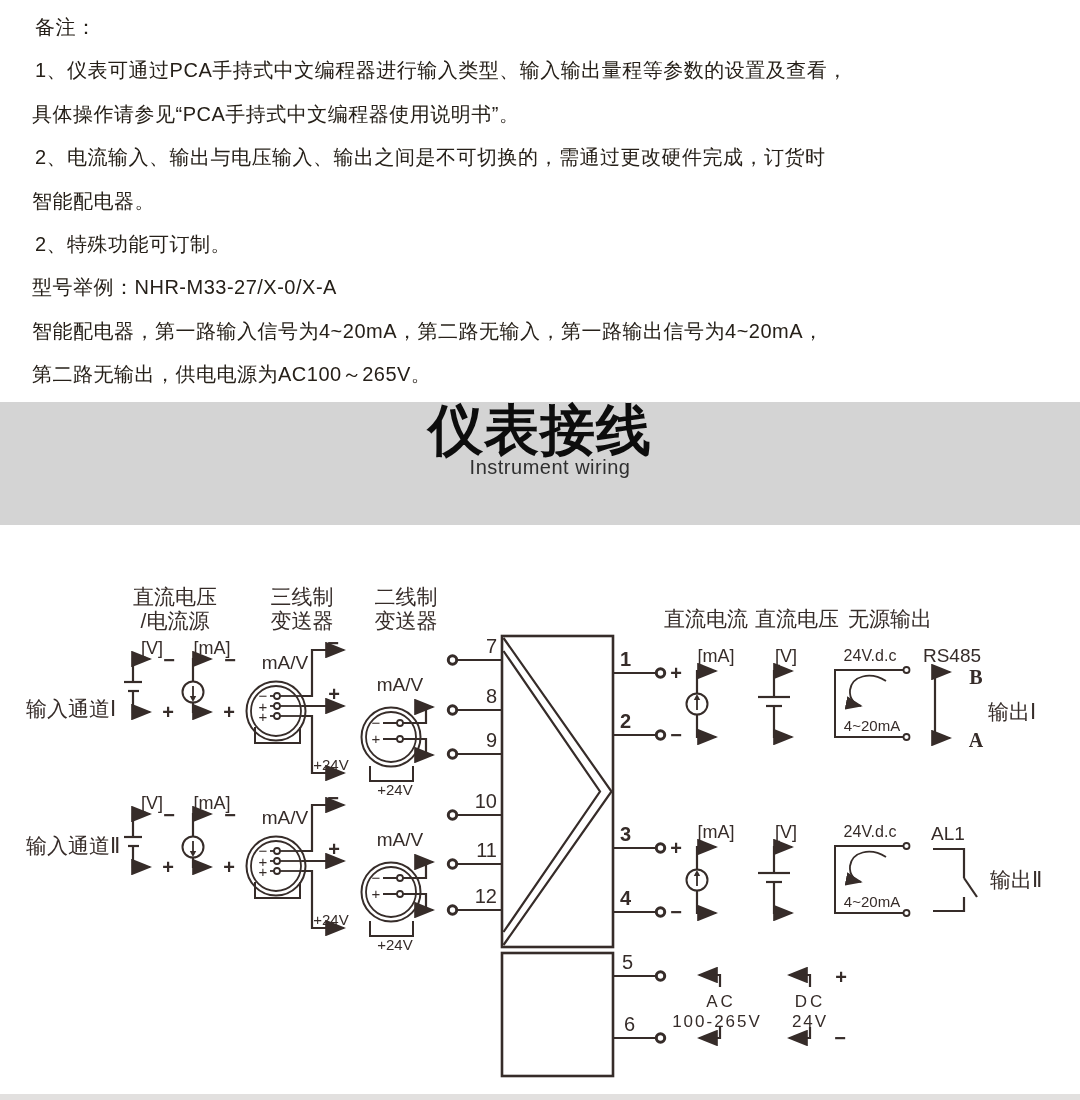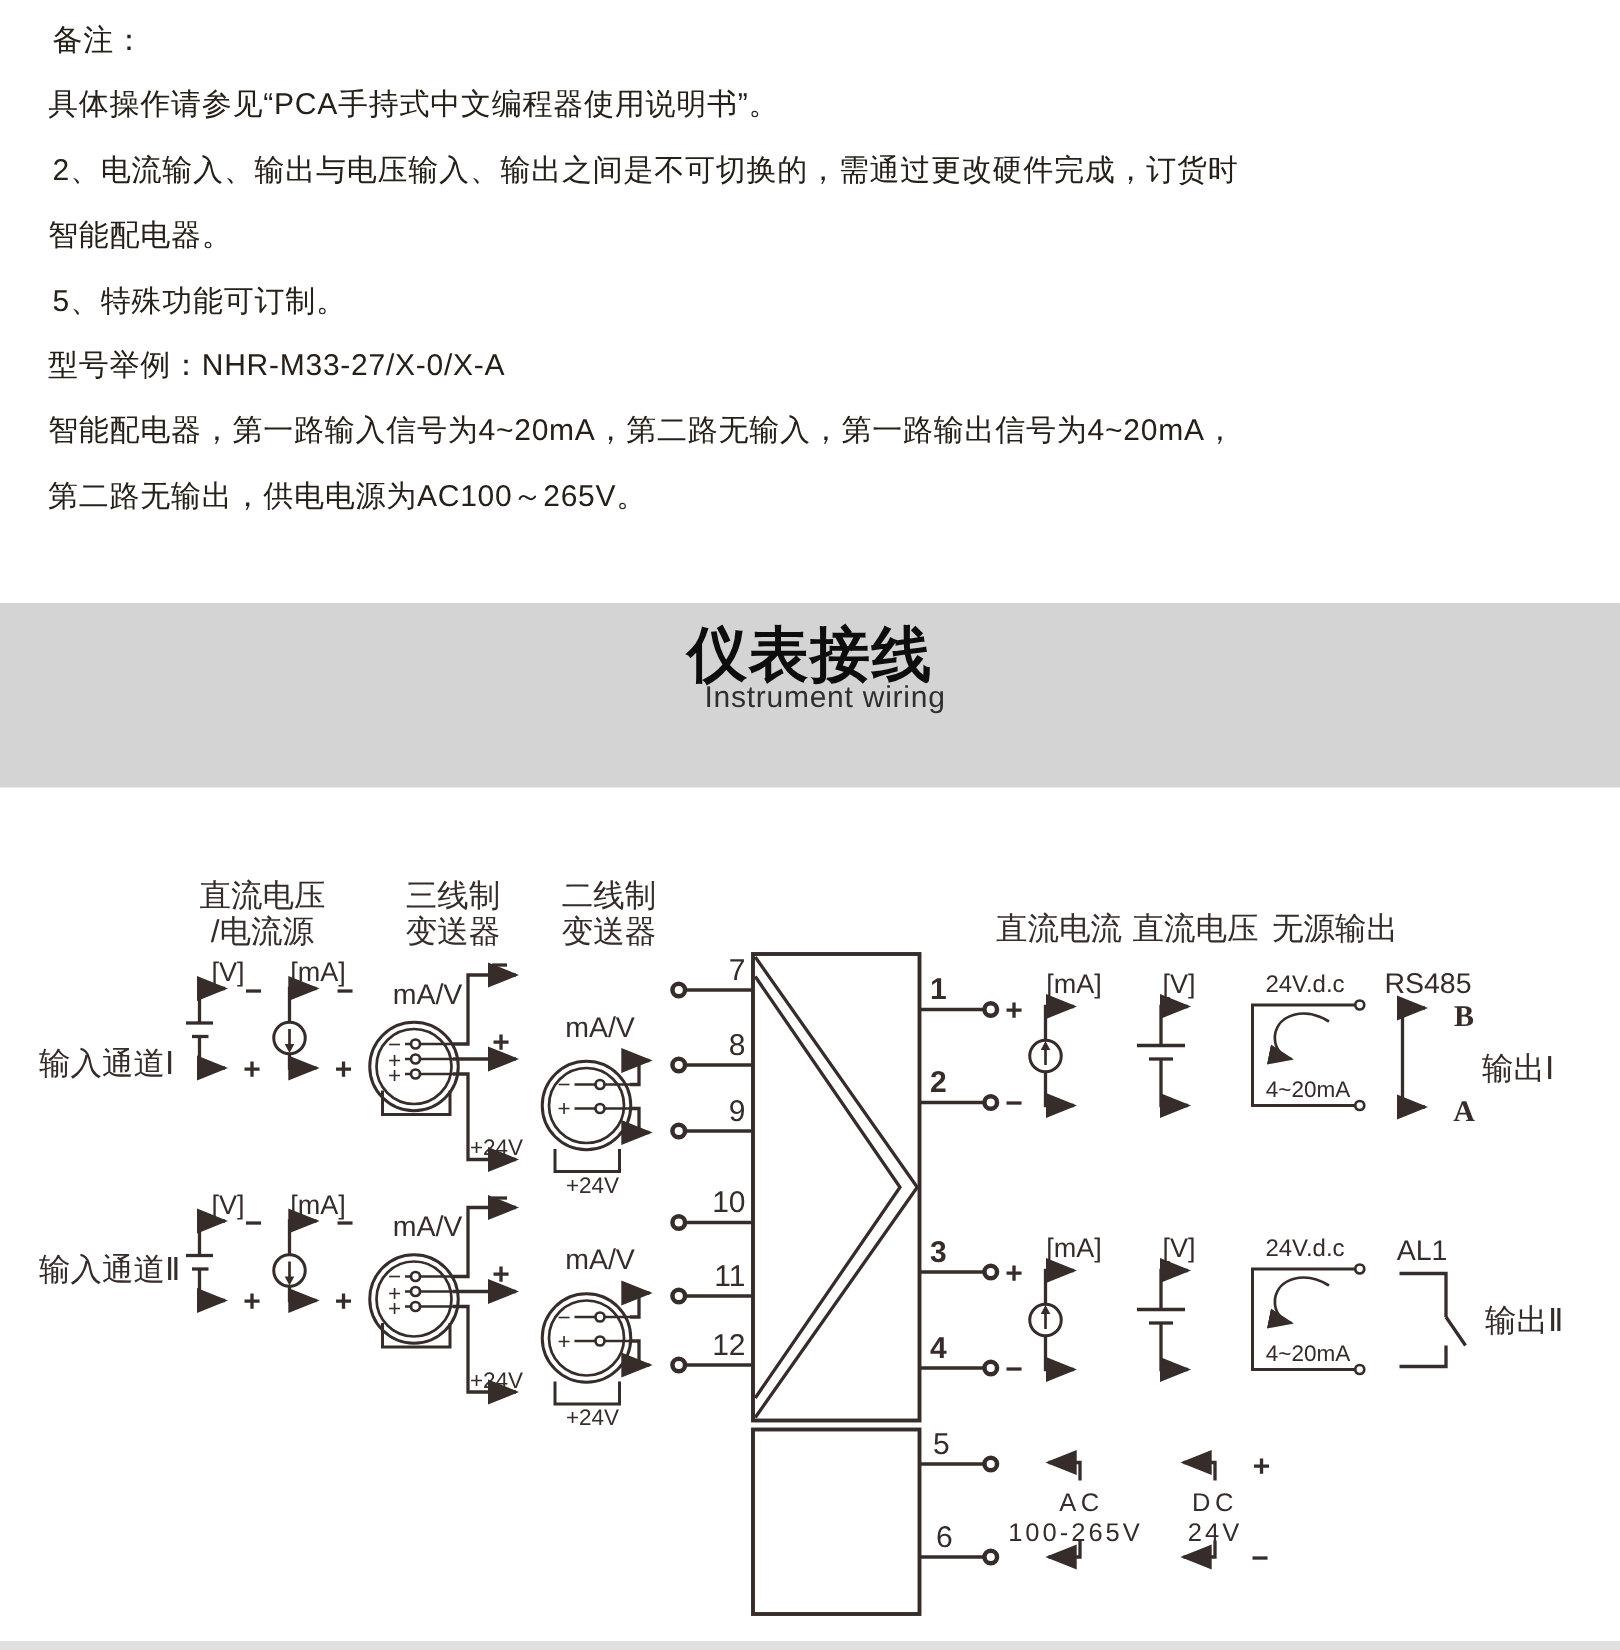--- a/index.html
+++ b/index.html
@@ -6,21 +6,21 @@
   #page{position:relative;width:1080px;height:1100px;background:#ffffff;overflow:hidden;
         font-family:"Liberation Sans","DejaVu Sans",sans-serif;color:#2b2422;}
   
   #notes{position:absolute;left:0;top:6px;width:1080px;}
   .note-line{position:relative;font-size:20px;line-height:43.4px;white-space:nowrap;
              padding-left:35px;color:#262019;letter-spacing:0.5px;}
   .note-line.indent{padding-left:32px;}
   
   #banner{position:absolute;left:0;top:402px;width:1080px;height:123px;background:#d4d4d4;
           text-align:center;}
-  #banner .title{margin-top:14px;font-size:40px;font-weight:700;color:#0d0d0d;letter-spacing:1px;line-height:1.05;}
+  #banner .title{font-size:55px;font-weight:700;color:#0d0d0d;letter-spacing:1px;line-height:1.05;}
   #banner .subtitle{margin-top:-4px;font-size:20px;color:#2f2f2f;letter-spacing:0.5px;margin-left:20px;}
   
   #diagram{position:absolute;left:0;top:540px;}
   svg text{fill:#362c29;}
   .w  {stroke:#362c29;stroke-width:2.2;fill:none;stroke-linejoin:miter;}
   .w2 {stroke:#362c29;stroke-width:2;fill:none;}
   .wt {stroke:#362c29;stroke-width:1.8;fill:none;}
   .blk{stroke:#362c29;stroke-width:2.6;fill:none;}
   .ring{fill:#fff;stroke:#362c29;stroke-width:3;}
   .rs  {fill:#fff;stroke:#362c29;stroke-width:1.8;}
@@ -38,24 +38,25 @@
   .ser {font-family:"Liberation Serif","DejaVu Serif",serif;font-weight:700;font-size:20px;text-anchor:middle;}
   #bottom-strip{position:absolute;left:0;top:1094px;width:1080px;height:6px;background:#e2e0df;}
 </style>
 </head>
 <body>
 
 <div id="page">
 
   <div id="notes">
     <div class="note-line">备注：</div>
+    <div class="note-line">1、仪表可通过PCA手持式中文编程器进行输入类型、输入输出量程等参数的设置及查看，</div>
     <div class="note-line indent">具体操作请参见“PCA手持式中文编程器使用说明书”。</div>
     <div class="note-line">2、电流输入、输出与电压输入、输出之间是不可切换的，需通过更改硬件完成，订货时</div>
     <div class="note-line indent">智能配电器。</div>
-    <div class="note-line">5、特殊功能可订制。</div>
+    <div class="note-line">2、特殊功能可订制。</div>
     <div class="note-line indent">型号举例：NHR-M33-27/X-0/X-A</div>
     <div class="note-line indent">智能配电器，第一路输入信号为4~20mA，第二路无输入，第一路输出信号为4~20mA，</div>
     <div class="note-line indent">第二路无输出，供电电源为AC100～265V。</div>
   </div>
 
   <div id="banner">
     <div class="title">仪表接线</div>
     <div class="subtitle">Instrument wiring</div>
   </div>
 

